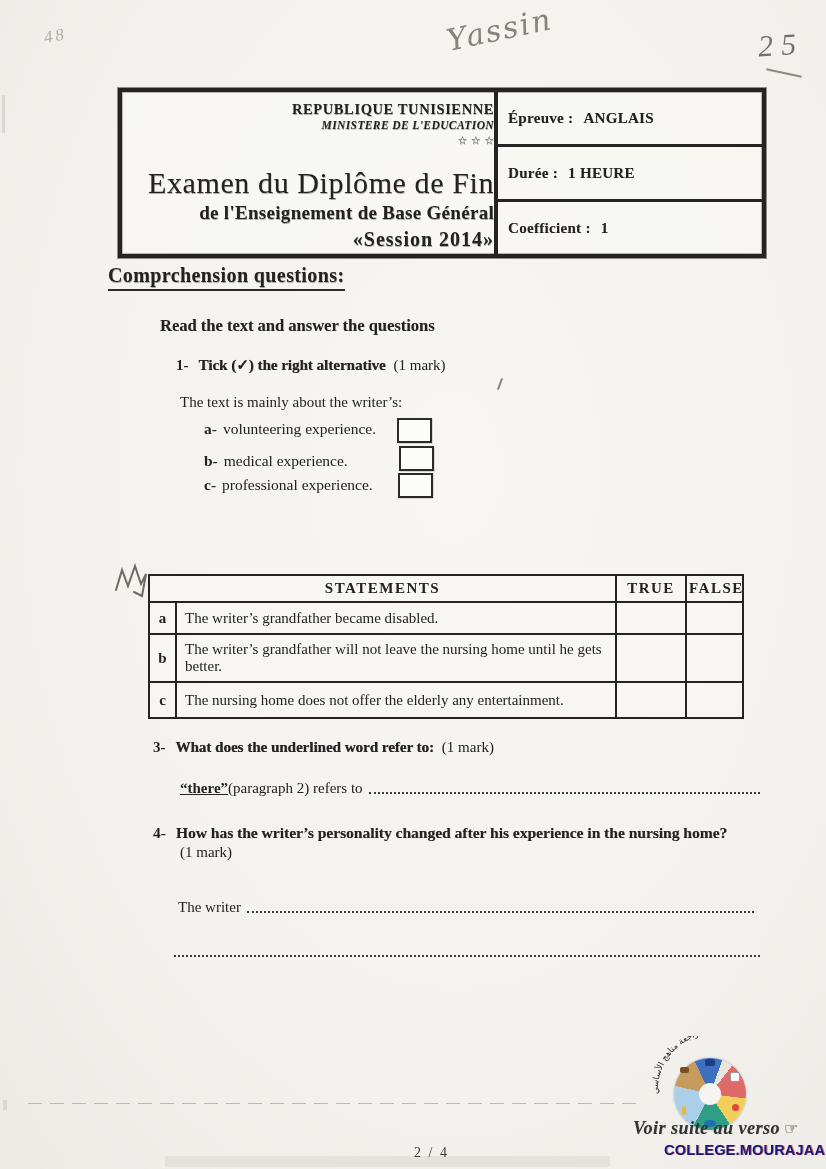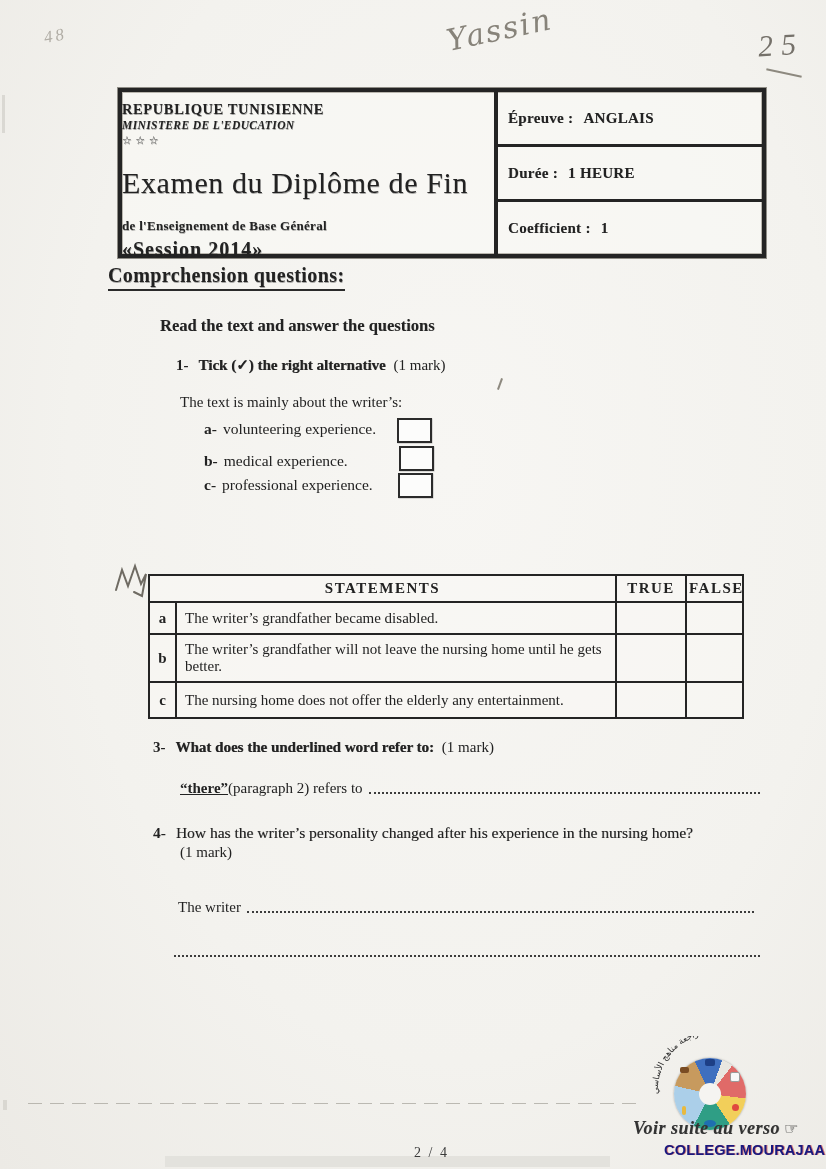--- a/index.html
+++ b/index.html
@@ -19,32 +19,32 @@
   .apostrophe-mark{position:absolute;left:499px;top:378px;width:2px;height:12px;background:#8d897f;transform:rotate(20deg);}
   .edge-smudge{position:absolute;background:#c9c6bf;opacity:.55;}
   .scan-band{position:absolute;left:165px;top:1156px;width:445px;height:11px;background:#e0dfd9;opacity:.8;}
   .scan-line{position:absolute;left:28px;top:1103px;width:614px;height:1px;
     background:repeating-linear-gradient(to right,#a9a69e 0 14px,transparent 14px 22px);opacity:.75;}
   .scribble{position:absolute;left:108px;top:556px;}
   
   .hdr{position:absolute;left:118px;top:88px;width:640px;height:162px;
     border:4px solid #242424;box-shadow:0 0 0 1px #8f8d86, inset 0 0 0 1px #b9b6ae;
     display:flex;background:rgba(250,249,246,.55);}
-  .hdr-left{width:58.5%;border-right:4px solid #242424;text-align:left;padding-top:9px;
+  .hdr-left{width:58.5%;border-right:4px solid #242424;text-align:right;padding-top:9px;
     text-shadow:.5px .5px 0 rgba(30,30,30,.35);}
   .hdr-right{width:41.5%;display:flex;flex-direction:column;}
   .h-row{flex:1;display:flex;align-items:center;padding-left:10px;border-top:3px solid #242424;
     font-size:15px;font-weight:bold;letter-spacing:.3px;text-shadow:.4px .4px 0 rgba(30,30,30,.3);}
   .h-row:first-child{border-top:none;}
   .h-row .lbl{margin-right:10px;}
   .h-min1{font-size:14.5px;font-weight:bold;letter-spacing:.6px;}
   .h-min2{font-size:11.5px;font-weight:bold;font-style:italic;letter-spacing:.4px;margin-top:1px;}
   .h-stars{font-size:11px;margin:3px 0 2px;font-family:"DejaVu Sans",sans-serif;color:#3a3a3a;}
   .h-title1{font-size:30px;font-weight:normal;letter-spacing:.6px;margin-top:19px;}
-  .h-title2{font-size:13px;font-weight:bold;letter-spacing:.3px;margin-top:18px;}
+  .h-title2{font-size:19px;font-weight:bold;letter-spacing:.3px;margin-top:2px;}
   .h-session{font-size:20px;font-weight:bold;letter-spacing:1px;margin-top:4px;}
   
   .abs{position:absolute;}
   .sec-title{left:108px;top:264px;font-size:20px;font-weight:bold;letter-spacing:.4px;
     border-bottom:2.5px solid #2a2a2a;padding-bottom:2px;text-shadow:.5px .5px 0 rgba(30,30,30,.35);}
   .instruction{left:160px;top:316px;font-size:16.5px;font-weight:bold;text-shadow:.4px .4px 0 rgba(30,30,30,.3);}
   .q-line{font-size:15px;white-space:nowrap;}
   .q-num{font-weight:bold;margin-right:10px;}
   .q-directive{font-weight:bold;text-shadow:.5px 0 0 rgba(20,20,20,.55);}
   .q-mark{font-weight:normal;margin-left:4px;}
@@ -63,21 +63,21 @@
   table.tf th{font-weight:bold;letter-spacing:1.5px;padding:4px 2px;}
   td.letter{text-align:center;font-weight:bold;padding:2px;}
   td.blank{padding:0;}
   
   .ans-row{display:flex;align-items:flex-end;font-size:15px;}
   .underword{font-weight:bold;text-decoration:underline;margin-top:10px;}
   .dots{flex:1;border-bottom:2.2px dotted #3c3c3c;margin:0 2px 3px 6px;height:12px;}
   .q3-line{left:153px;top:739px;}
   .q3-ans{left:180px;top:770px;width:582px;}
   .q4-block{left:153px;top:824px;width:660px;font-size:15.5px;}
-  .q4-block .q-text{font-weight:normal;text-shadow:.4px .3px 0 rgba(20,20,20,.4);}
+  .q4-block .q-text{font-weight:bold;text-shadow:.4px .3px 0 rgba(20,20,20,.4);}
   .q4-mark{display:block;margin-left:27px;margin-top:2px;font-weight:normal;font-size:15px;}
   .writer-ans{left:178px;top:899px;width:578px;}
   .dotline2{left:174px;top:941px;width:586px;height:14px;border-bottom:2.2px dotted #3c3c3c;}
   
   .page-num{left:414px;top:1145px;font-size:14px;letter-spacing:2px;color:#3a3a3a;}
   .voir{left:633px;top:1118px;font-size:18px;font-style:italic;font-weight:bold;color:#333;
     letter-spacing:.5px;text-shadow:.4px .4px 0 rgba(40,40,40,.3);}
   .hand-glyph{font-family:"DejaVu Sans",sans-serif;font-style:normal;font-size:16px;margin-left:4px;}
   .site{left:664px;top:1142px;font-size:14.5px;font-weight:bold;color:#18187e;
     font-family:"Liberation Sans","DejaVu Sans",sans-serif;letter-spacing:.2px;

